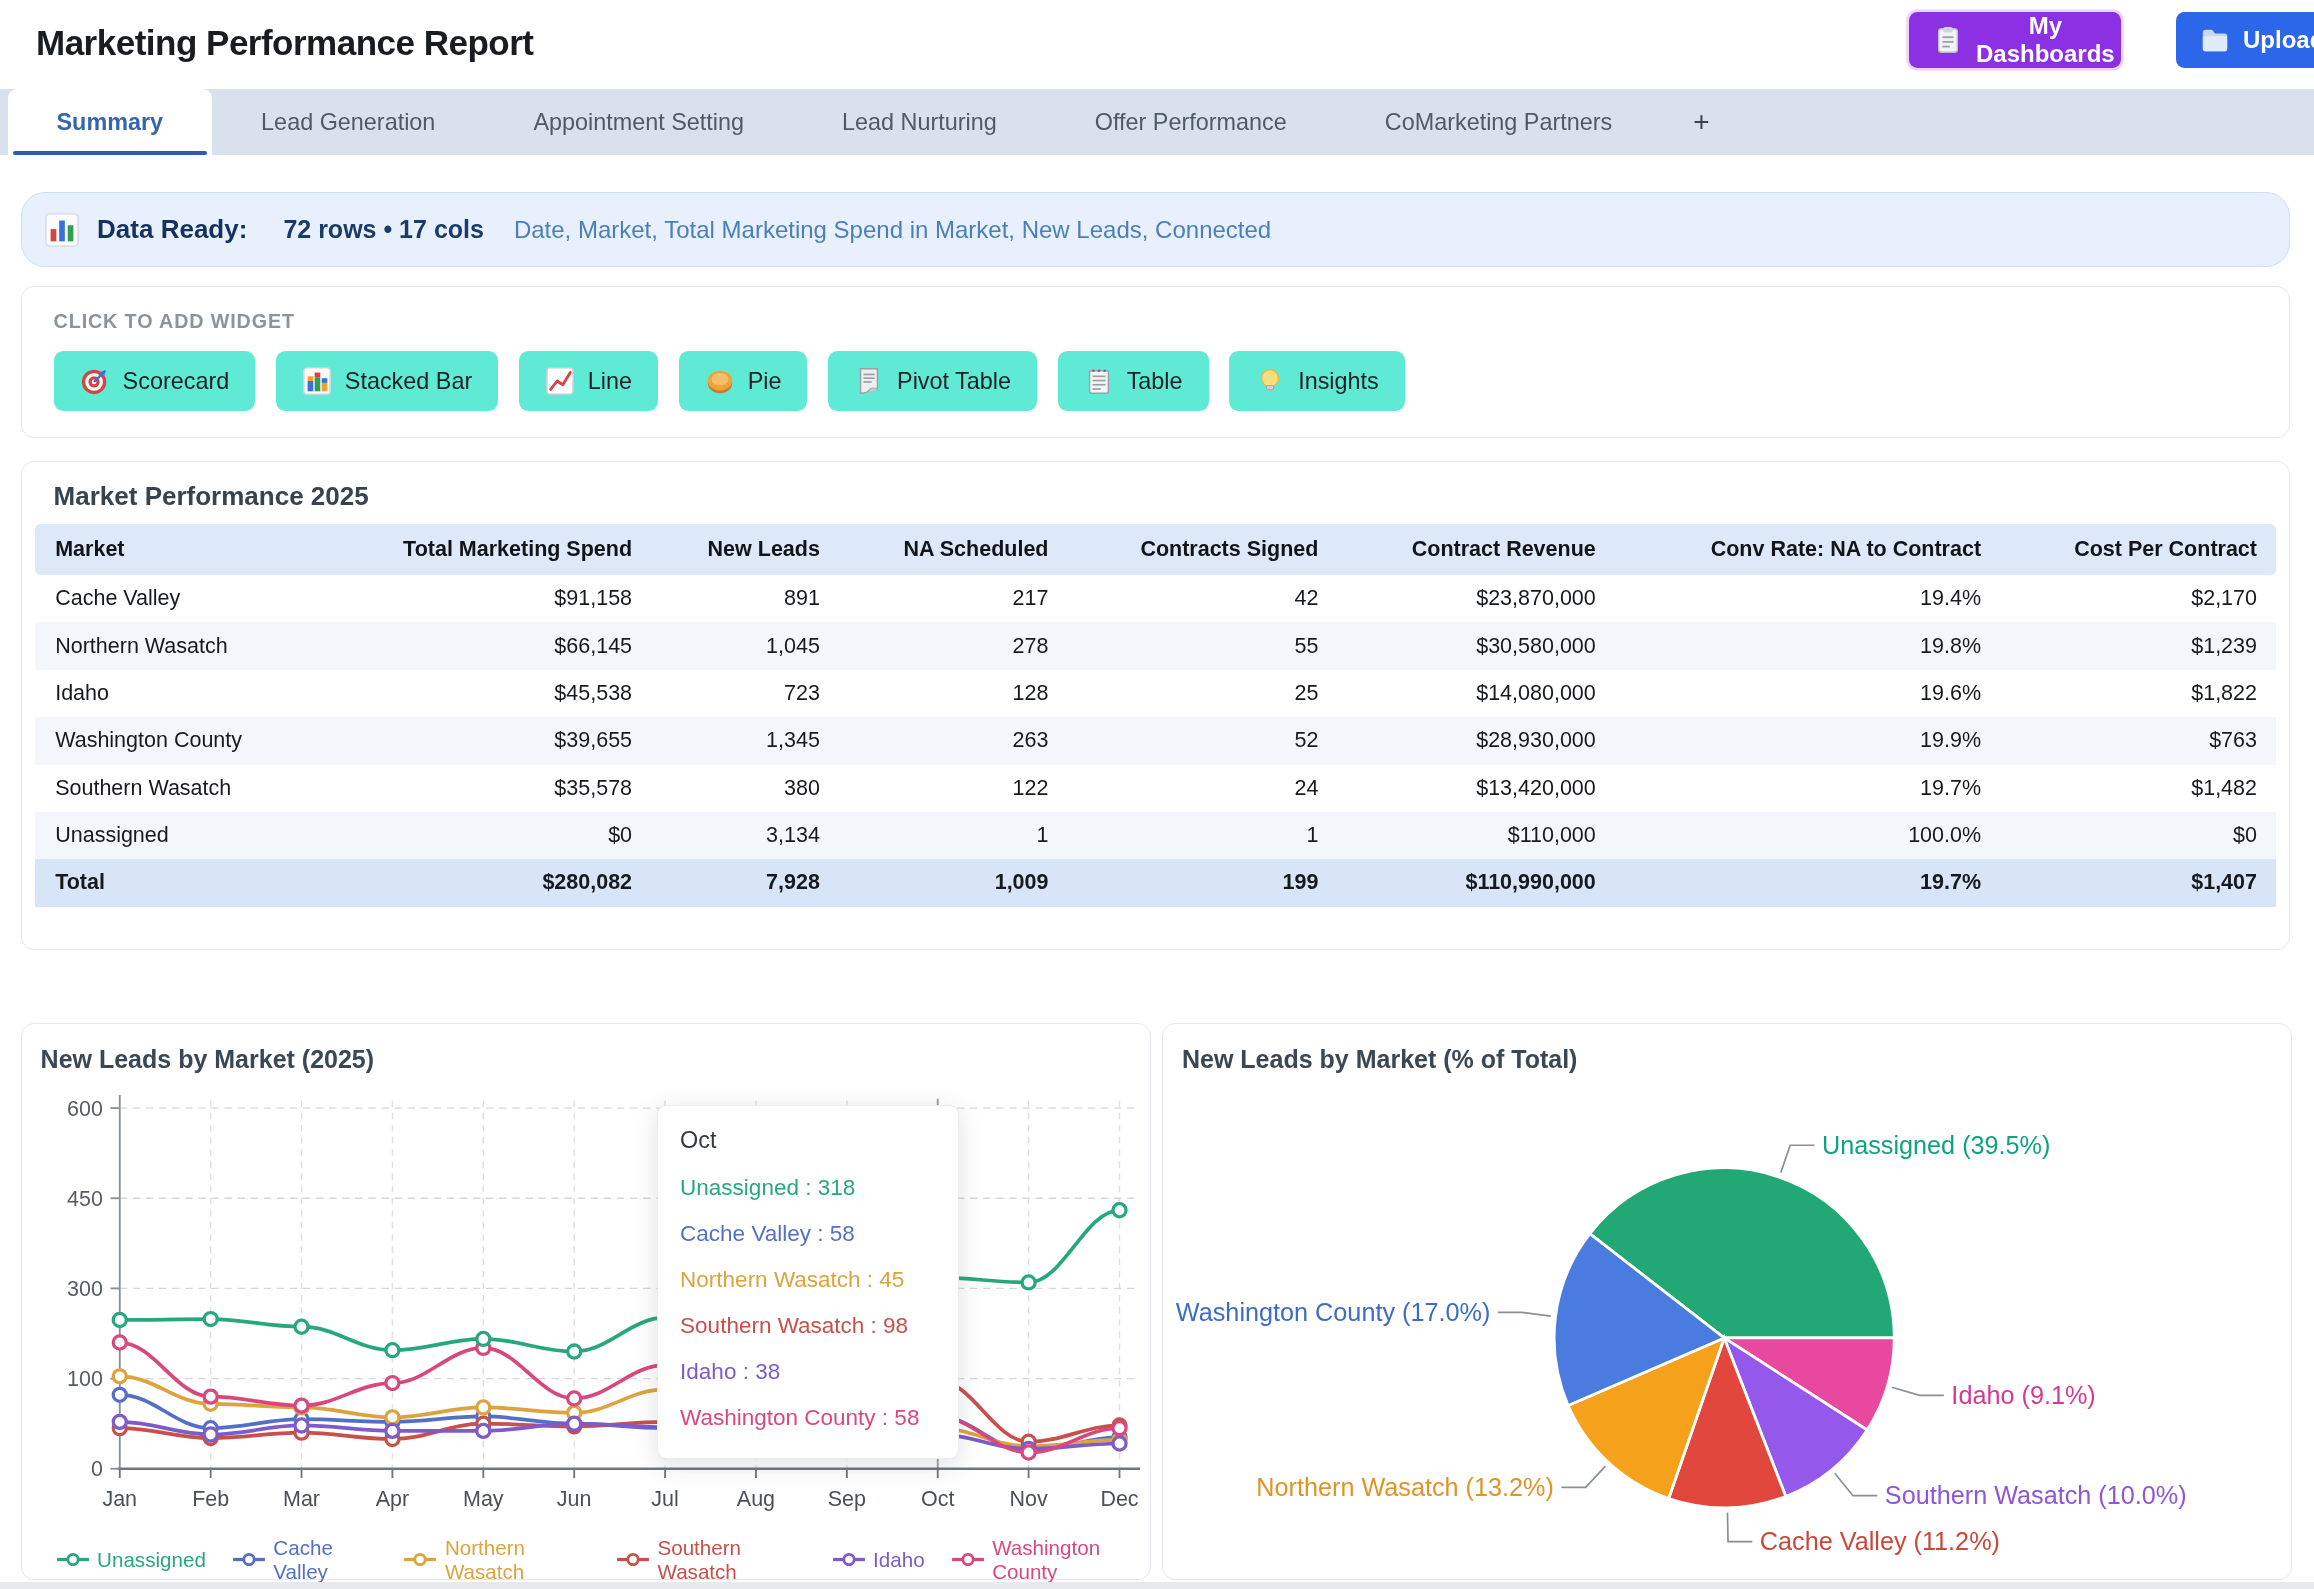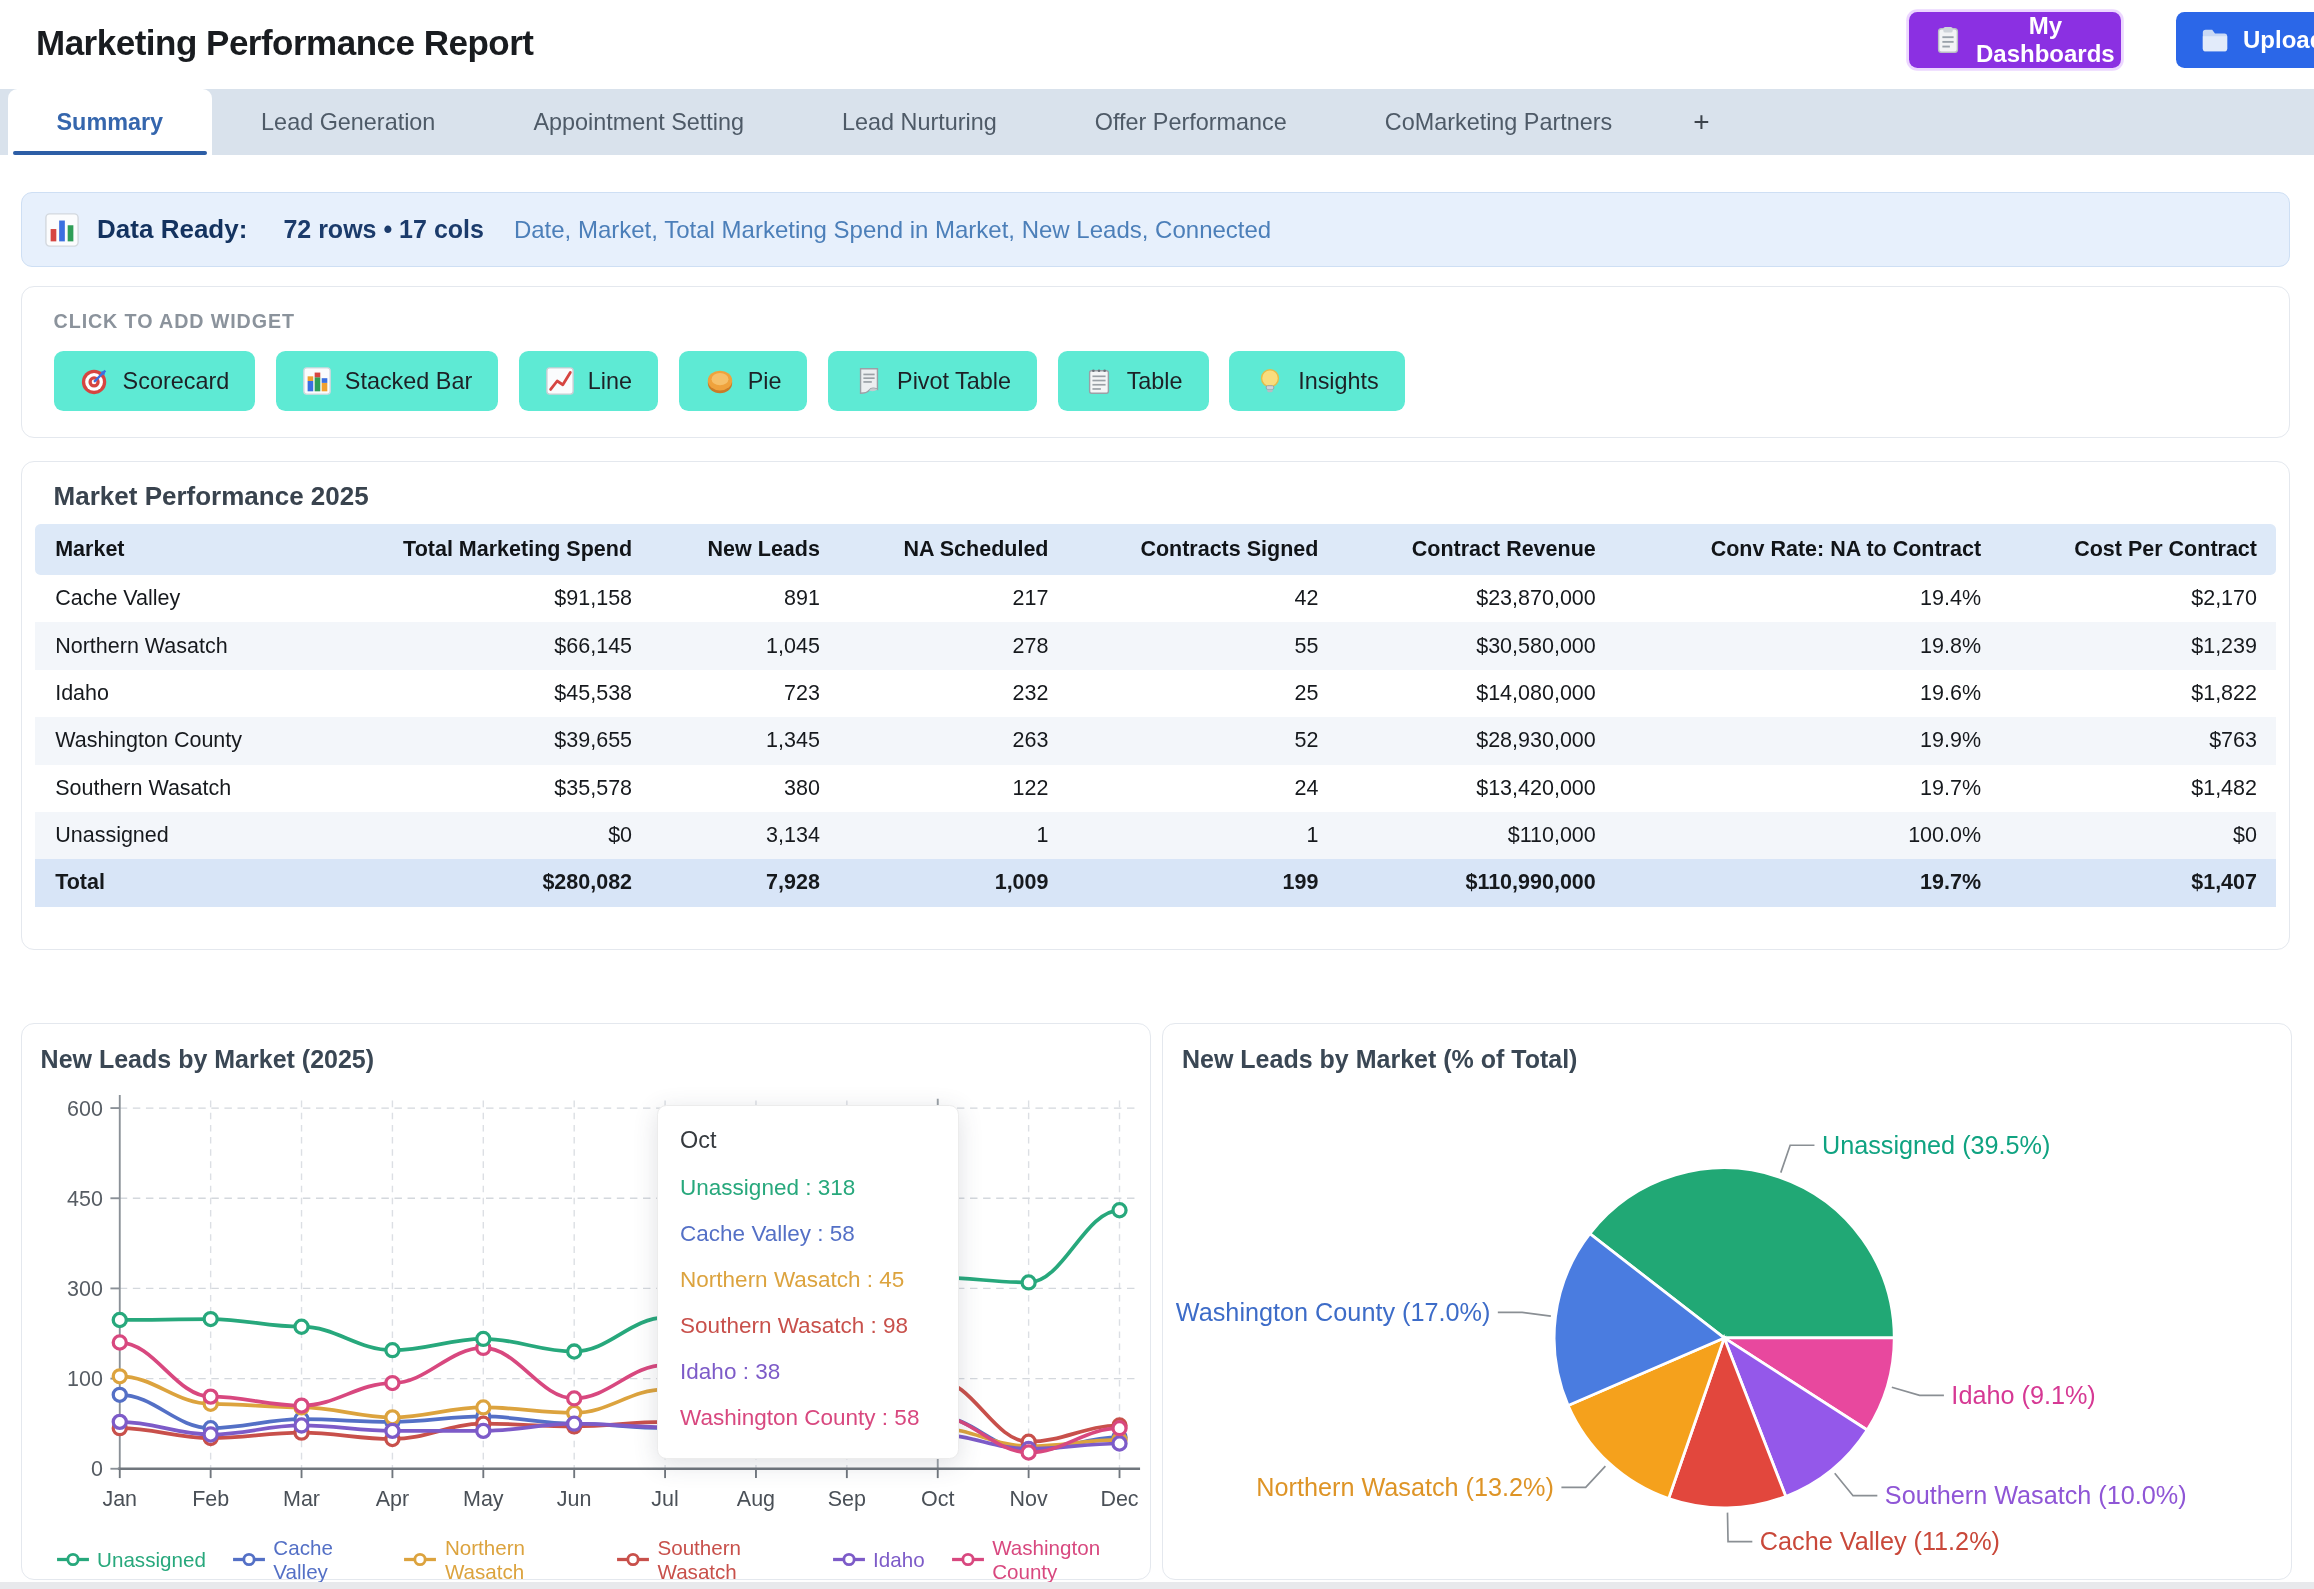--- a/index.html
+++ b/index.html
@@ -18,21 +18,21 @@
   #btn-dashboards{left:1909px;width:212px;background:#8b30e2;box-shadow:0 0 0 2.8px rgba(180,90,255,.25);}
   #btn-upload{left:2176px;width:197px;background:#2b67e8;}
   
   .tabbar{position:absolute;left:0;top:89px;right:0;height:66px;background:#d9e2ec;display:flex;align-items:stretch;padding-left:7.5px;box-sizing:border-box;}
   .tab{display:flex;align-items:center;padding:0 49px;font-size:23.4px;color:#4e5a67;cursor:pointer;position:relative;white-space:nowrap;}
   .tab.active{background:#fff;color:#3566ad;font-weight:700;border-radius:9.4px 9.4px 0 0;}
   .tab.active::after{content:"";position:absolute;left:5.6px;right:5.6px;bottom:0;height:3.7px;background:#2d5ea6;border-radius:1.9px;}
   .tab.addtab{padding:0 32px;font-size:28px;color:#3c434b;}
   
   .banner{position:absolute;left:20.6px;right:24px;top:192px;height:75px;background:#e7f0fc;border:1.9px solid #cedff4;
-          border-radius:11px;display:flex;align-items:center;padding:0 22.5px;box-sizing:border-box;gap:17px;}
+          border-radius:24px;display:flex;align-items:center;padding:0 22.5px;box-sizing:border-box;gap:17px;}
   .banner .ic{width:36px;height:36px;flex:0 0 auto;}
   .banner .b-label{font-size:26px;font-weight:700;color:#13325f;}
   .banner .b-stats{font-size:25px;font-weight:600;color:#1b3b6b;margin-left:19px;}
   .banner .b-preview{font-size:24px;color:#4c7fb9;margin-left:13px;}
   
   .card{position:absolute;background:#fff;border:0.9px solid #e4e8ee;border-radius:13px;box-sizing:border-box;}
   #widget-card{left:20.6px;right:24px;top:286px;height:152px;}
   .widget-title{position:absolute;left:32px;top:22.5px;font-size:19.7px;font-weight:700;color:#8b939c;letter-spacing:0.9px;}
   .widget-row{position:absolute;left:32px;top:64px;display:flex;gap:20.6px;}
   .wbtn{display:flex;align-items:center;gap:13px;background:#5eead4;border:none;border-radius:9.4px;height:60px;
@@ -248,21 +248,21 @@
           <td>278</td>
           <td>55</td>
           <td>$30,580,000</td>
           <td>19.8%</td>
           <td>$1,239</td>
         </tr>
         <tr>
           <td>Idaho</td>
           <td>$45,538</td>
           <td>723</td>
-          <td>232</td>
+          <td>128</td>
           <td>25</td>
           <td>$14,080,000</td>
           <td>19.6%</td>
           <td>$1,822</td>
         </tr>
         <tr>
           <td>Washington County</td>
           <td>$39,655</td>
           <td>1,345</td>
           <td>263</td>

